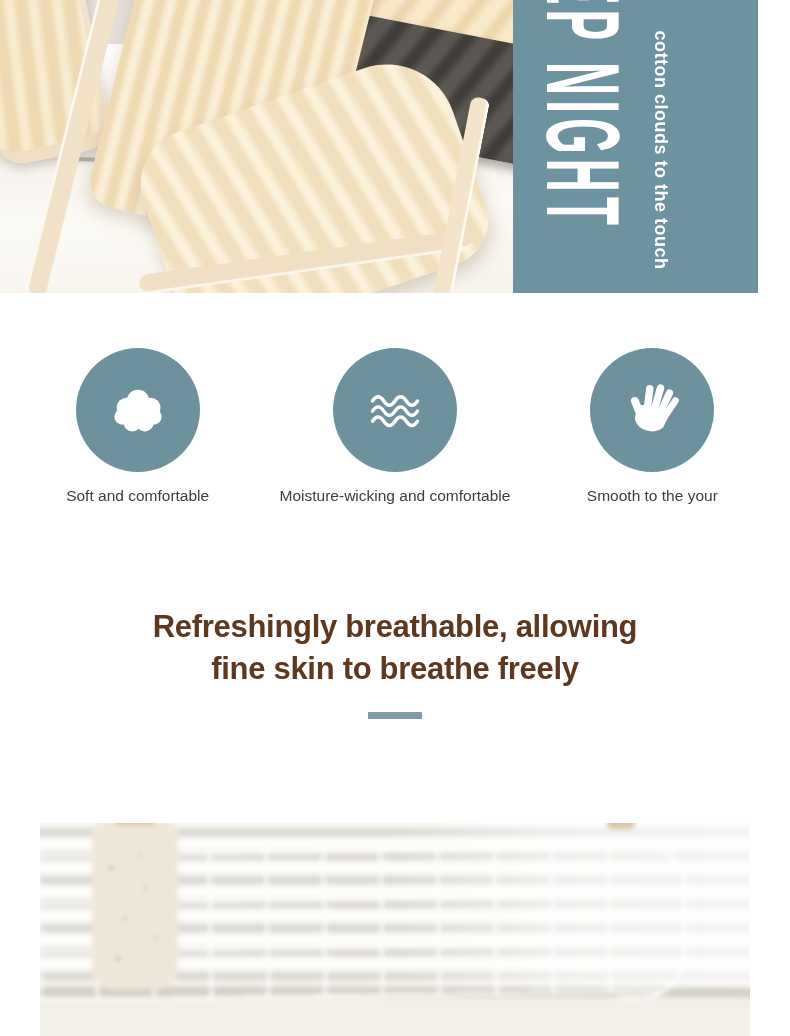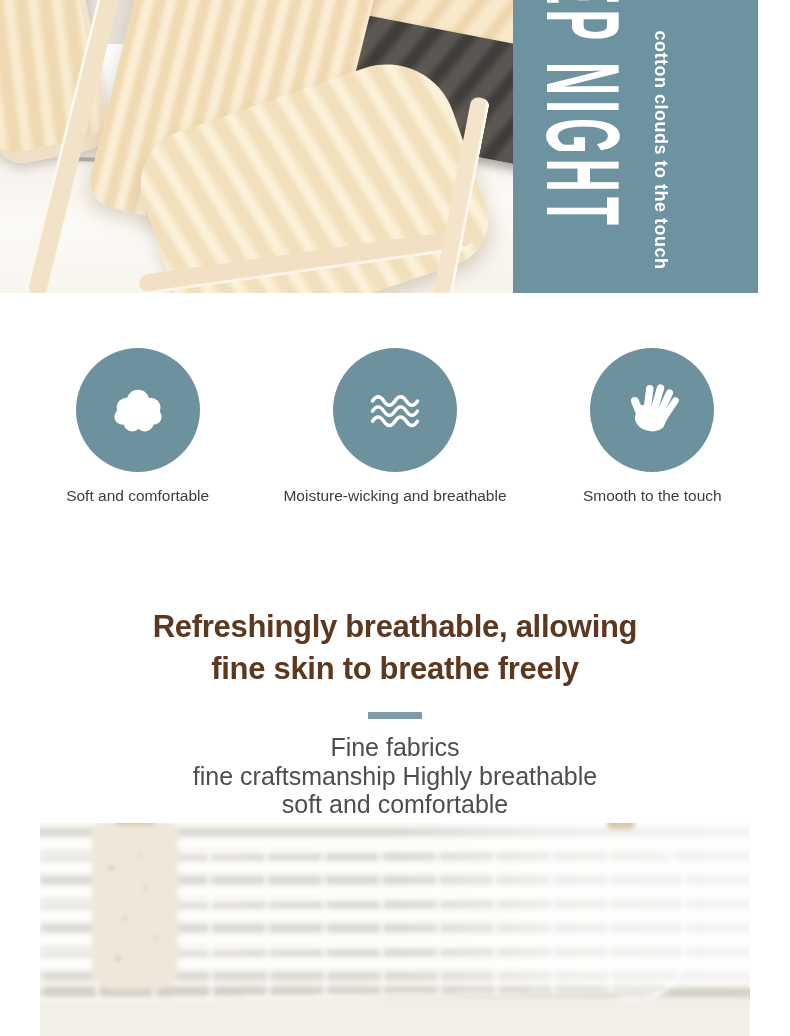--- a/index.html
+++ b/index.html
@@ -136,55 +136,50 @@
     <div class="feature">
       <div class="circle">
         <svg width="72" height="72" viewBox="0 0 64 64">
           <g stroke="#ffffff" stroke-width="3" fill="none" stroke-linecap="round">
             <path d="M12 24 c3.3 -5 6.7 -5 10 0 s6.7 5 10 0 s6.7 -5 10 0 s6.7 5 10 0"></path>
             <path d="M12 33 c3.3 -5 6.7 -5 10 0 s6.7 5 10 0 s6.7 -5 10 0 s6.7 5 10 0"></path>
             <path d="M12 42 c3.3 -5 6.7 -5 10 0 s6.7 5 10 0 s6.7 -5 10 0 s6.7 5 10 0"></path>
           </g>
         </svg>
       </div>
-      <div class="feature-label">Moisture-wicking and breathable</div>
+      <div class="feature-label">Moisture-wicking and comfortable</div>
     </div>
 
 
     <div class="feature">
       <div class="circle">
         <svg width="72" height="72" viewBox="0 0 64 64">
           <g fill="#ffffff" transform="rotate(16 32 36)">
             <rect x="14" y="24" width="7" height="18" rx="3.5" transform="rotate(-38 17.5 33)"></rect>
             <rect x="22" y="11" width="6.6" height="26" rx="3.3" transform="rotate(-9 25.3 24)"></rect>
             <rect x="29.5" y="8" width="6.6" height="28" rx="3.3"></rect>
             <rect x="37" y="10" width="6.4" height="25" rx="3.2" transform="rotate(9 40.2 22.5)"></rect>
             <rect x="43.5" y="15" width="6" height="20" rx="3" transform="rotate(18 46.5 25)"></rect>
             <path d="M17 32 q15 -7 30 0 l-2.5 13 q-12.5 10 -24 0 z"></path>
             <ellipse cx="31.5" cy="41" rx="13.5" ry="10"></ellipse>
           </g>
         </svg>
       </div>
-      <div class="feature-label">Smooth to the touch</div>
+      <div class="feature-label">Smooth to the your</div>
     </div>
 
   </div>
 
   <div class="headline">
     <div>Refreshingly breathable, allowing</div>
     <div>fine skin to breathe freely</div>
   </div>
 
   <div class="divider"></div>
 
-  <div class="subheading">
-    <div>Fine fabrics</div>
-    <div>fine craftsmanship Highly breathable</div>
-    <div>soft and comfortable</div>
-  </div>
 
   <div class="bottom-photo">
     <div class="blur-wrap">
       <div class="blinds"></div>
       <div class="blinds-wash"></div>
       <div class="windowsill"></div>
       <div class="sill-shadow"></div>
       <div class="basket-grid"></div>
       <div class="basket-arc"></div>
       <div class="jar"></div>

